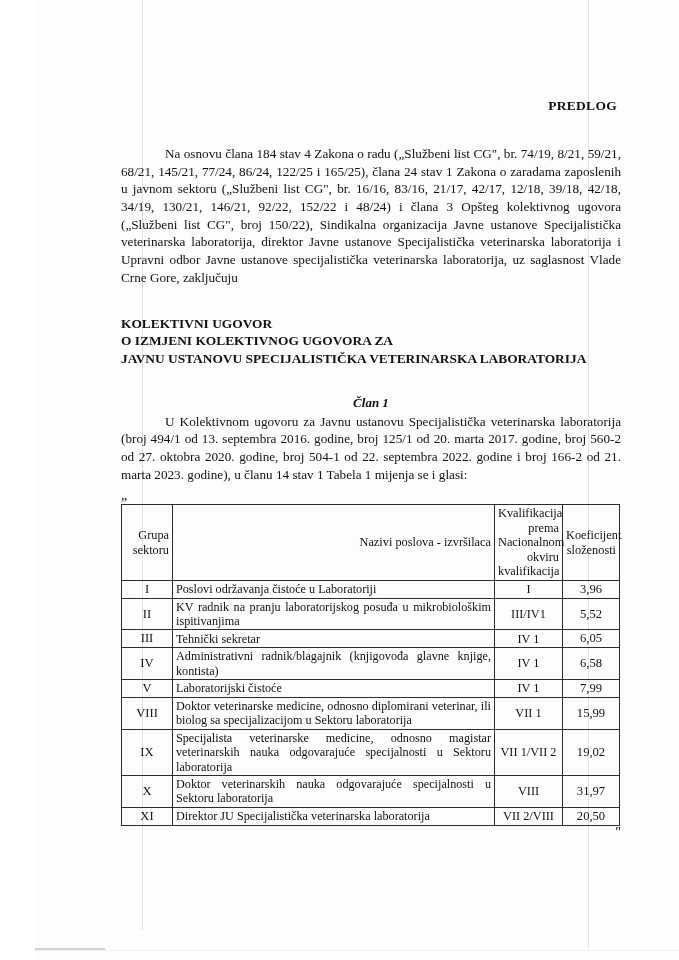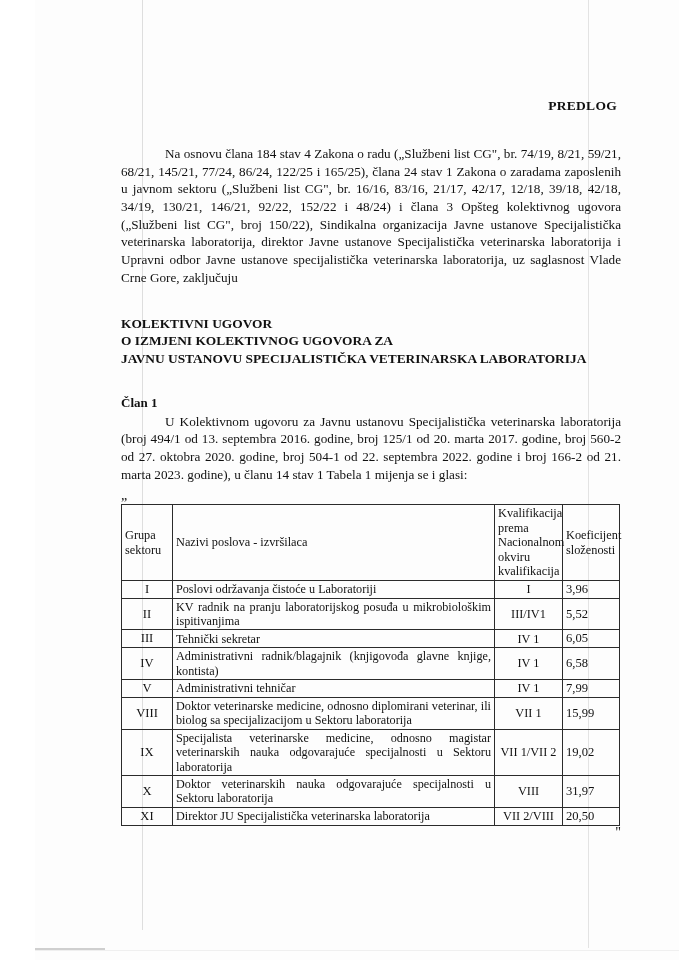--- a/index.html
+++ b/index.html
@@ -77,25 +77,26 @@
     text-align: left;
     font-weight: bold;
     font-size: 13.4px;
     line-height: 1.32;
     margin: 0;
     padding-top: 28px;
   }
   .doc-title .line { display: block; }
 
   .article-head {
-    text-align: left;
+    text-align: center;
     font-weight: bold;
     font-size: 13px;
     margin: 0;
     padding-top: 27px;
+    font-style: italic;
   }
 
   .para.article-body {
     margin-top: 2px;
     text-indent: 44px;
   }
 
   .quote-open {
     font-size: 14px;
     margin: 0;
@@ -121,21 +122,21 @@
   }
   table.wage-table th,
   table.wage-table td {
     border: 1px solid #2b2b2b;
     padding: 1px 3px;
     vertical-align: middle;
     font-weight: normal;
     line-height: 1.18;
   }
   table.wage-table thead th {
-    text-align: left;
+    text-align: right;
     height: 70px;
     font-size: 12.3px;
   }
   col.c-group { width: 51px; }
   col.c-name  { width: 322px; }
   col.c-qual  { width: 68px; }
   col.c-coef  { width: 57px; }
 
   td.group {
     text-align: center;
@@ -146,21 +147,21 @@
     text-align-last: left;
     font-size: 12.2px;
     padding-left: 4px;
     padding-right: 4px;
   }
   td.qual {
     text-align: center;
     font-size: 12.3px;
   }
   td.coef {
-    text-align: left;
+    text-align: center;
     font-size: 12.6px;
   }
   .hdr-qual { line-height: 1.14; }
   .hdr-coef { line-height: 1.16; }
 </style>
 </head>
 <body>
 
 <div id="page">
 
@@ -234,21 +235,21 @@
             <td class="coef">6,05</td>
           </tr>
           <tr>
             <td class="group">IV</td>
             <td class="jobname">Administrativni radnik/blagajnik (knjigovođa glavne knjige, kontista)</td>
             <td class="qual">IV 1</td>
             <td class="coef">6,58</td>
           </tr>
           <tr>
             <td class="group">V</td>
-            <td class="jobname">Administrativni tehničar</td>
+            <td class="jobname">Laboratorijski čistoće</td>
             <td class="qual">IV 1</td>
             <td class="coef">7,99</td>
           </tr>
           <tr>
             <td class="group">VIII</td>
             <td class="jobname">Doktor veterinarske medicine, odnosno diplomirani veterinar, ili biolog sa specijalizacijom u Sektoru laboratorija</td>
             <td class="qual">VII 1</td>
             <td class="coef">15,99</td>
           </tr>
           <tr>

